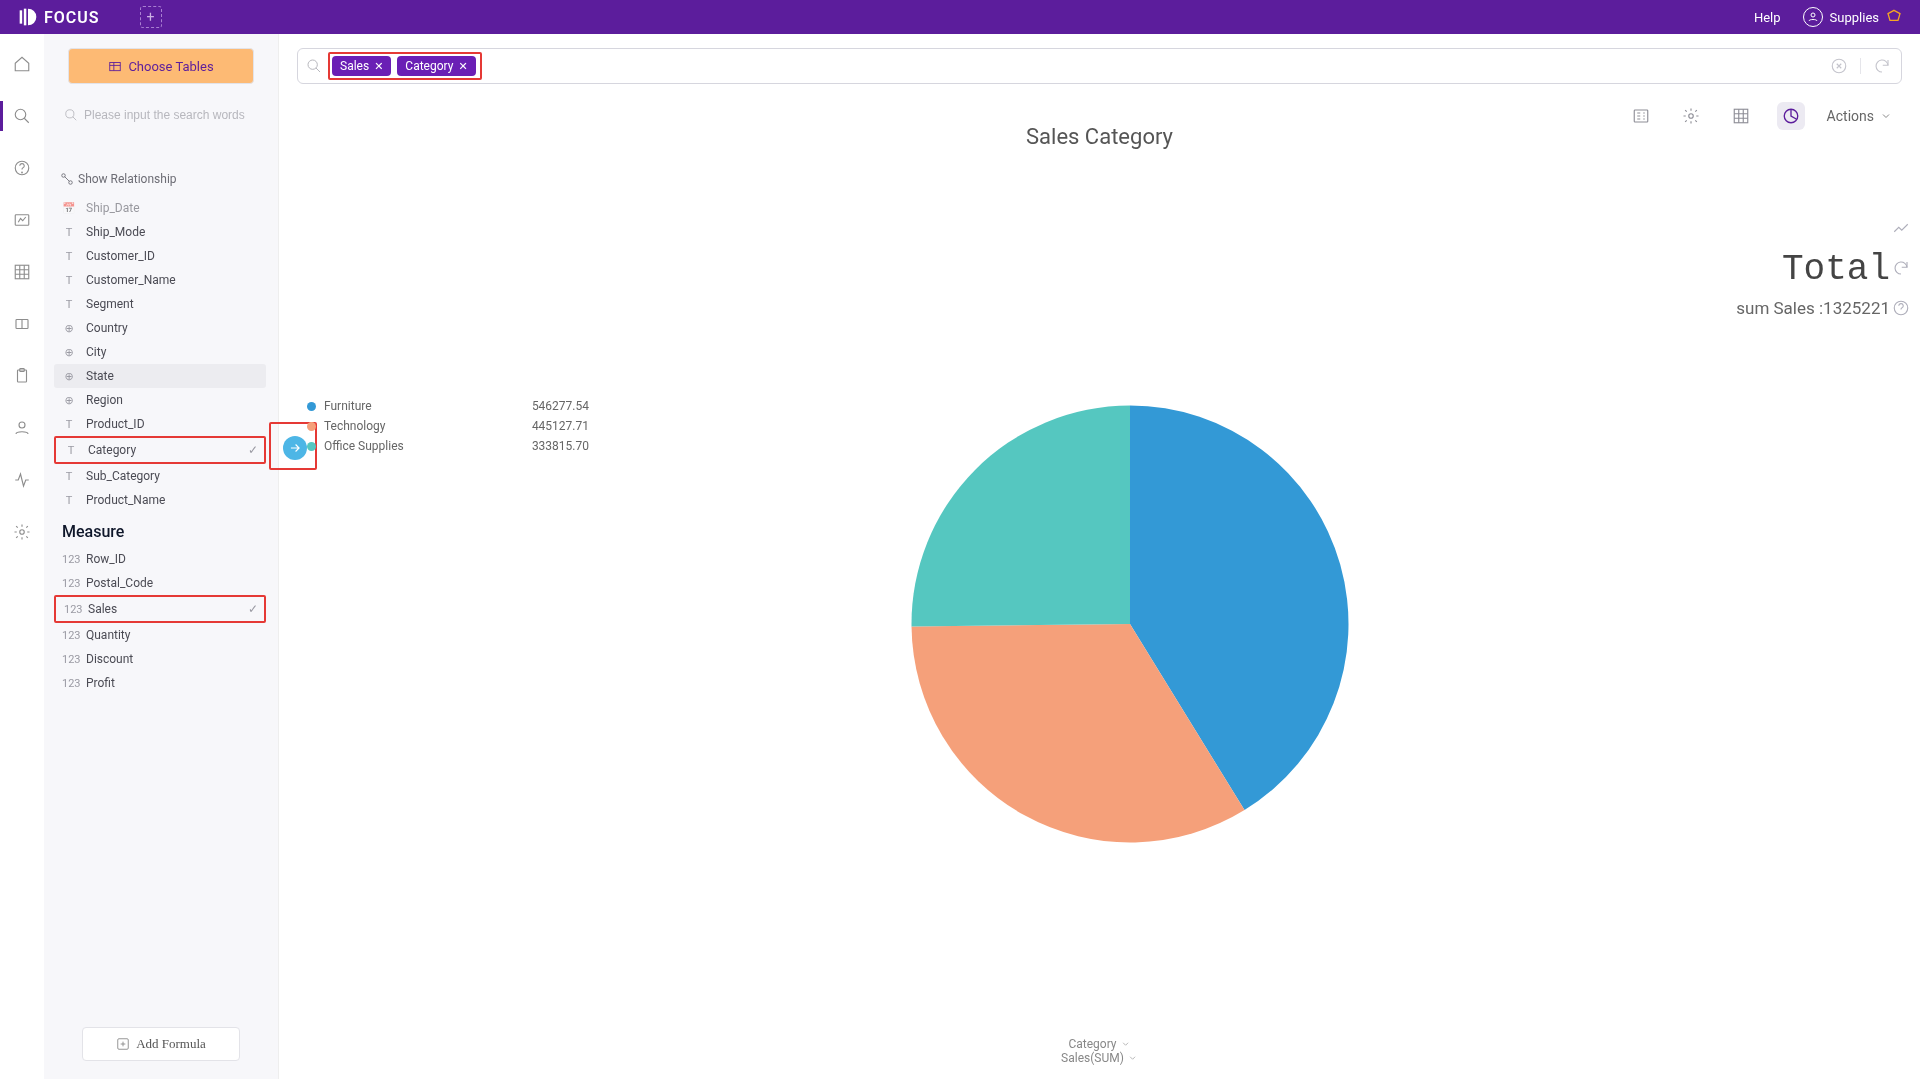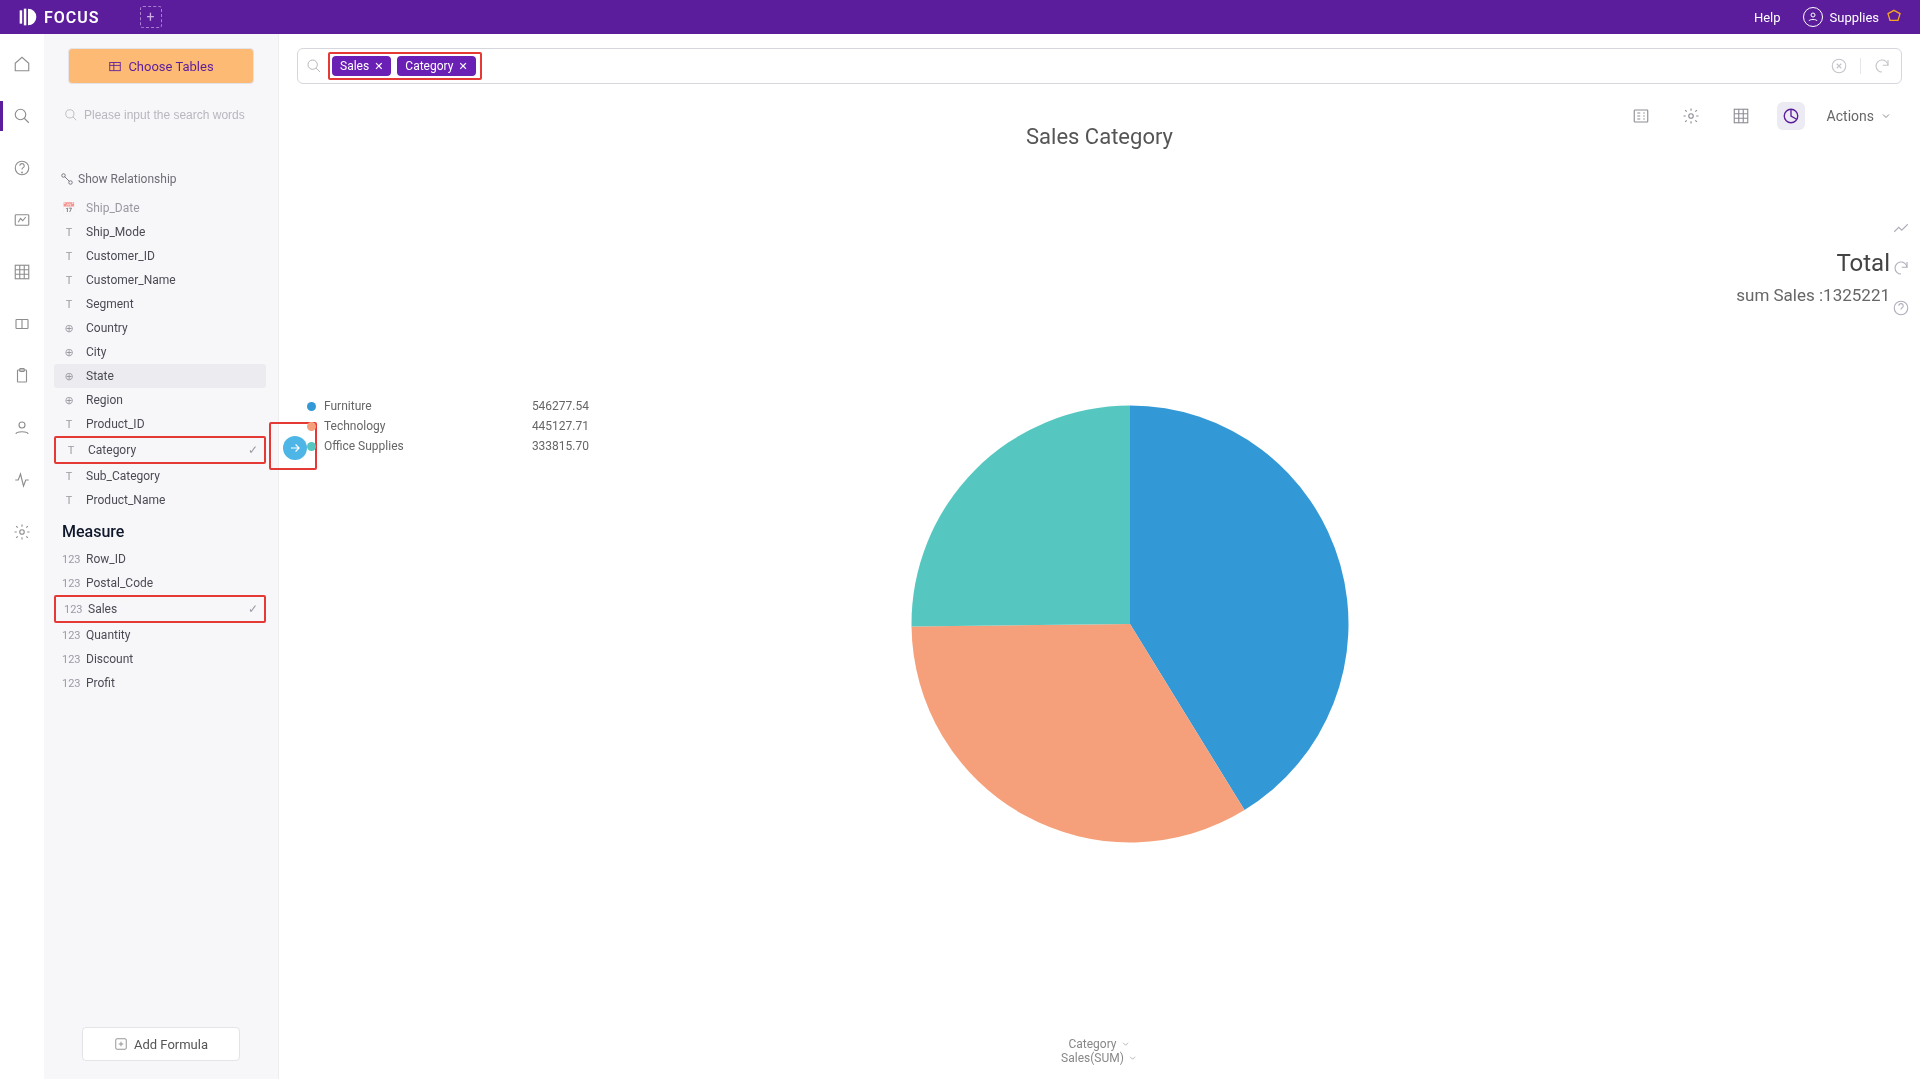--- a/index.html
+++ b/index.html
@@ -35,21 +35,21 @@
   .sidebar-search svg { position:absolute; left:4px; top:6px; width:14px; height:14px; stroke:#b7b7bd;}
   .show-rel { display:flex; align-items:center; gap:4px; font-size:12px; color:#6d6d75; padding: 4px 6px 10px; cursor:pointer;margin-top:28px;}
   .show-rel svg{width:14px;height:14px; stroke:#6d6d75;}
   .field-list { flex:1; overflow-y:auto; padding-right:2px;}
   .field-item { display:flex; align-items:center; gap:10px; padding: 5px 8px; font-size:12px; color:#4b4b54; cursor:pointer; border-radius:3px; position:relative;}
   .field-item.hovered { background:#ececf0;}
   .field-item .ficon { width:14px; text-align:center; color:#9a9aa3; font-size:11px;}
   .field-item .check { position:absolute; right:6px; color:#9a9aa3;}
   .section-label { font-size:16px; color:#0f172a; font-weight:500; padding: 10px 8px 6px;}
   .highlight-red { border:2px solid #e53935; border-radius:2px;}
-  .add-formula { margin: 14px 28px 18px; background:#fff; border:1px solid #e3e3e8; border-radius:4px; height:34px; display:flex; align-items:center; justify-content:center; gap:6px; color:#555; font-size:13px; cursor:pointer;}
+  .add-formula { margin: 14px 28px 18px; background:#fff; border:1px solid #e3e3e8; border-radius:4px; height:34px; display:flex; align-items:center; justify-content:center; gap:6px; color:#555; font-size:13px; cursor:pointer;font-family:Liberation Serif, serif;}
   .collapse-btn { position:absolute; right:-27px; top:400px; width:24px; height:24px; background:#4db6e6; border-radius:50%; display:flex; align-items:center; justify-content:center; color:#fff; cursor:pointer;}
   .collapse-wrap { position:absolute; right:-39px; top:388px; width:48px; height:48px;}
   
   
   .content { flex:1; display:flex; flex-direction:column; position:relative;}
   .searchbar-row { padding: 14px 18px 0 18px; display:flex; align-items:center; gap:10px;}
   .searchbar { flex:1; height:36px; border:1px solid #d6d6de; border-radius:6px; display:flex; align-items:center; padding:0 10px 0 8px; gap:6px;}
   .searchbar .sicon{width:16px;height:16px;stroke:#b7b7bd;}
   .chip { background:#6a1fb5; color:#fff; border-radius:4px; padding:3px 8px; font-size:12px; display:inline-flex; align-items:center; gap:5px;}
   .chip .x { font-size:11px;}
@@ -70,21 +70,21 @@
   .canvas { flex:1; display:flex; position:relative; padding: 20px 0 0 0;}
   .legend { width:310px; padding-left:28px; padding-top:230px; font-size:12px; color:#666;}
   .legend-row{display:flex; align-items:center; margin-bottom:6px;}
   .legend-dot{width:9px;height:9px;border-radius:50%;margin-right:8px;}
   .legend-name{flex:0 0 150px;}
   .legend-val{text-align:right;}
   
   .pie-wrap { flex:1; display:flex; align-items:center; justify-content:center; padding-right:250px;}
   
   .rightinfo { position:absolute; right:30px; top:100px; text-align:right;}
-  .rightinfo-title{font-size:24px; color:#444; font-weight:400;}
+  .rightinfo-title{font-size:36px; color:#444; font-weight:400;font-family:Liberation Mono, monospace;}
   .rightinfo-sub{font-size:17px; color:#666; margin-top:8px;}
   
   .right-rail { position:absolute; right:10px; top:70px; display:flex; flex-direction:column; gap:22px; color:#aeaeba;}
   .right-rail div{width:18px;height:18px;display:flex;align-items:center;justify-content:center;cursor:pointer;}
   
   .axis-labels { position:absolute; bottom:14px; left:50%; transform:translateX(-50%); text-align:center; font-size:12px; color:#888;}
   .axis-labels div{display:flex;align-items:center;justify-content:center;gap:4px;}
   
   svg.pie { width:460px; height:460px;}
 </style>

